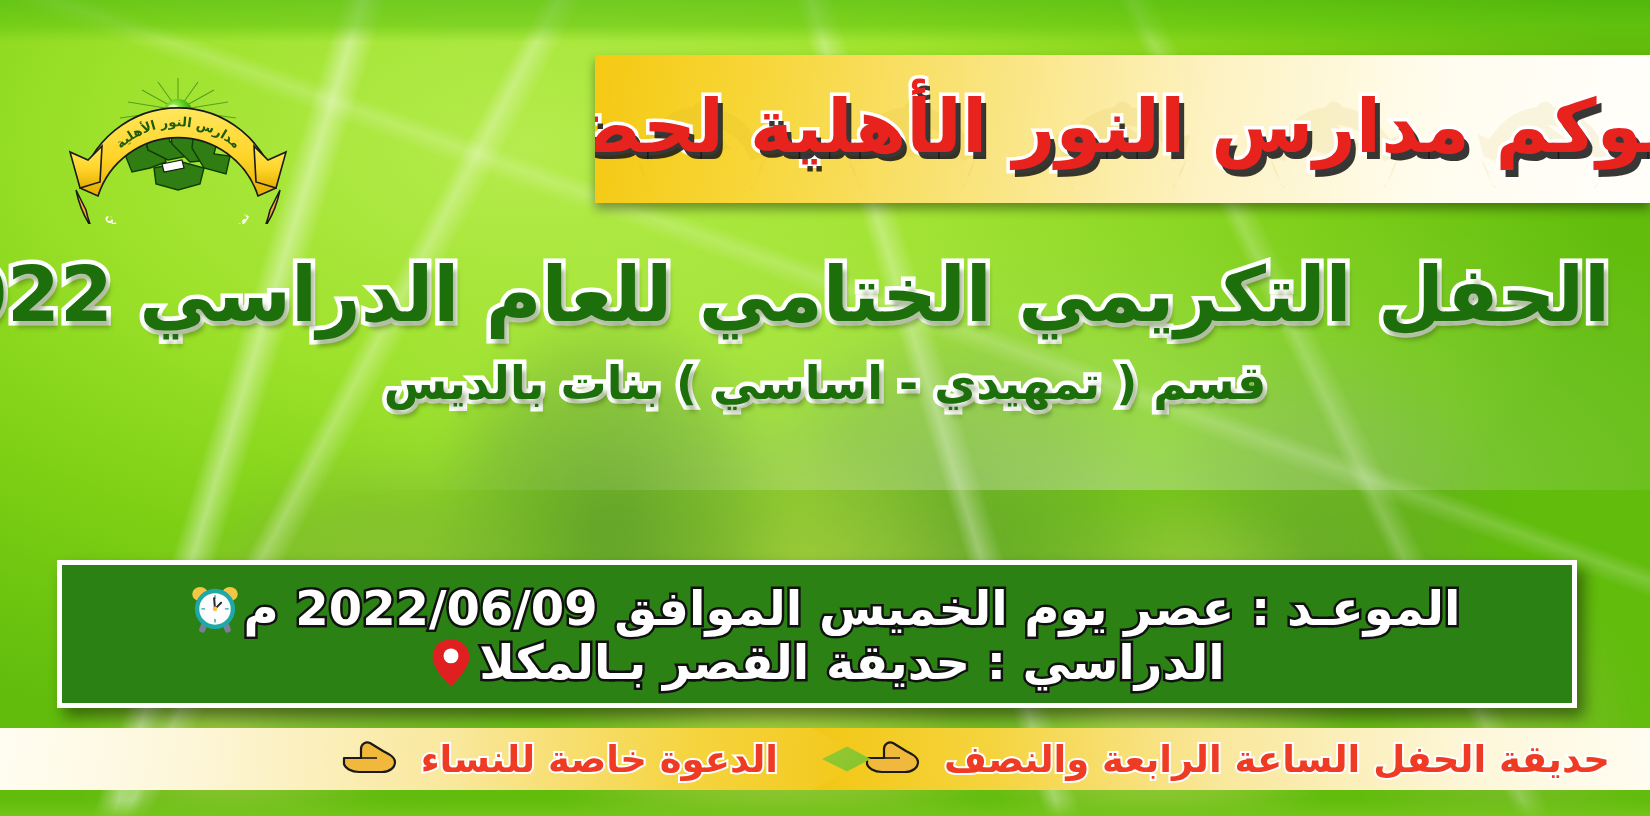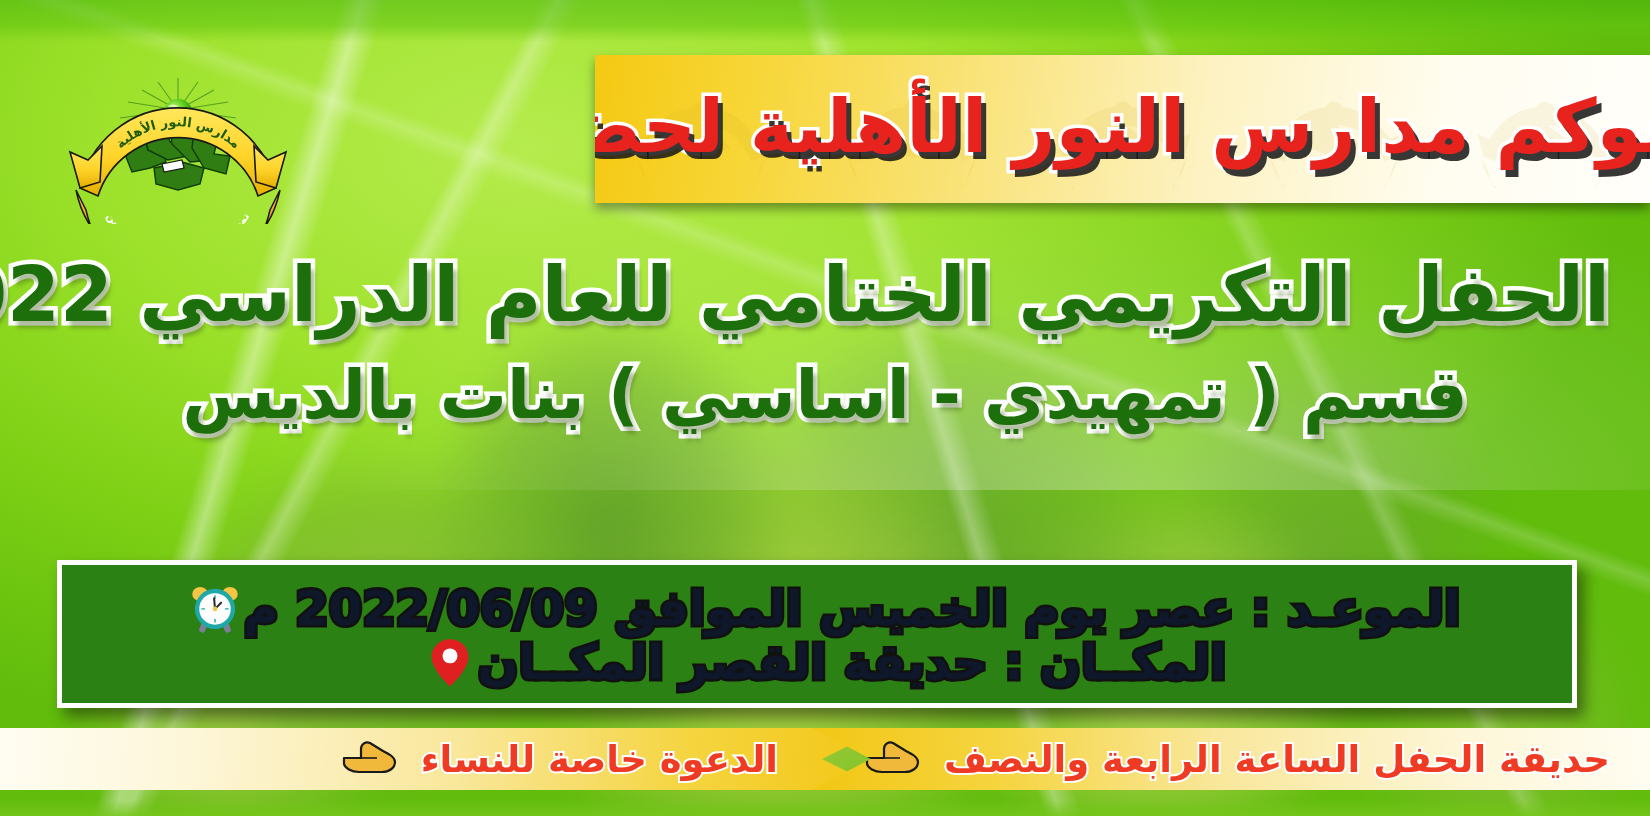--- a/index.html
+++ b/index.html
@@ -97,21 +97,21 @@
   .title-main{
     font-size:76px;font-weight:bold;color:#1c6f0b;
     white-space:nowrap;line-height:1.18;
     -webkit-text-stroke:9px #ffffff;
     paint-order:stroke fill;
     text-shadow:4px 7px 4px rgba(60,90,20,.40);
     padding:0 40px;
   }
   .title-sub{
     margin-top:16px;
-    font-size:67px;font-weight:bold;color:#1c6f0b;
+    font-size:46px;font-weight:bold;color:#1c6f0b;
     white-space:nowrap;
     -webkit-text-stroke:9px #ffffff;
     paint-order:stroke fill;
     text-shadow:4px 7px 4px rgba(60,90,20,.40);
   }
 
   
   .info-box{
     position:absolute;left:57px;top:560px;width:1520px;height:148px;z-index:8;
     background:#2b8113;
@@ -121,21 +121,21 @@
     display:flex;flex-direction:column;justify-content:center;
     direction:rtl;
   }
   .info-row{
     display:flex;align-items:center;justify-content:center;
     white-space:nowrap;
   }
   .info-row.r1{padding-right:0;margin-top:2px;}
   .info-row.r2{margin-top:-2px;}
   .info-text{
-    font-size:48px;font-weight:bold;color:#0f172a;
+    font-size:48px;font-weight:bold;color:#ffffff;
     -webkit-text-stroke:5px #111111;
     paint-order:stroke fill;
     letter-spacing:0px;
   }
   .info-icon{
     display:inline-flex;align-items:center;justify-content:center;
     width:56px;height:56px;margin-left:14px;flex:0 0 auto;
   }
   .info-icon svg{width:100%;height:100%;}
 
@@ -342,21 +342,21 @@
             <line x1="44" y1="33" x2="47" y2="33"></line>
           </g>
           <line x1="32" y1="33" x2="31" y2="21" stroke="#2b2b33" stroke-width="2.3" stroke-linecap="round"></line>
           <line x1="32" y1="33" x2="39" y2="26" stroke="#2b2b33" stroke-width="2.3" stroke-linecap="round"></line>
           <circle cx="32" cy="33" r="2.6" fill="#f5c544"></circle>
         </svg>
       </span>
     </div>
 
     <div class="info-row r2">
-      <span class="info-text spaced">المكــان  :   حديقة القصر المكــان</span>
+      <span class="info-text spaced">الدراسي  :   حديقة القصر بـالمكلا</span>
       <span class="info-icon">
         <svg viewBox="0 0 64 64" xmlns="http://www.w3.org/2000/svg">
           <path d="M32 6 C20 6 11 15 11 26 c0 14 17 30 21 34 4-4 21-20 21-34 C53 15 44 6 32 6 Z" fill="#e02020"></path>
           <circle cx="32" cy="25" r="8.5" fill="#ffffff"></circle>
         </svg>
       </span>
     </div>
 
   </div>
 

